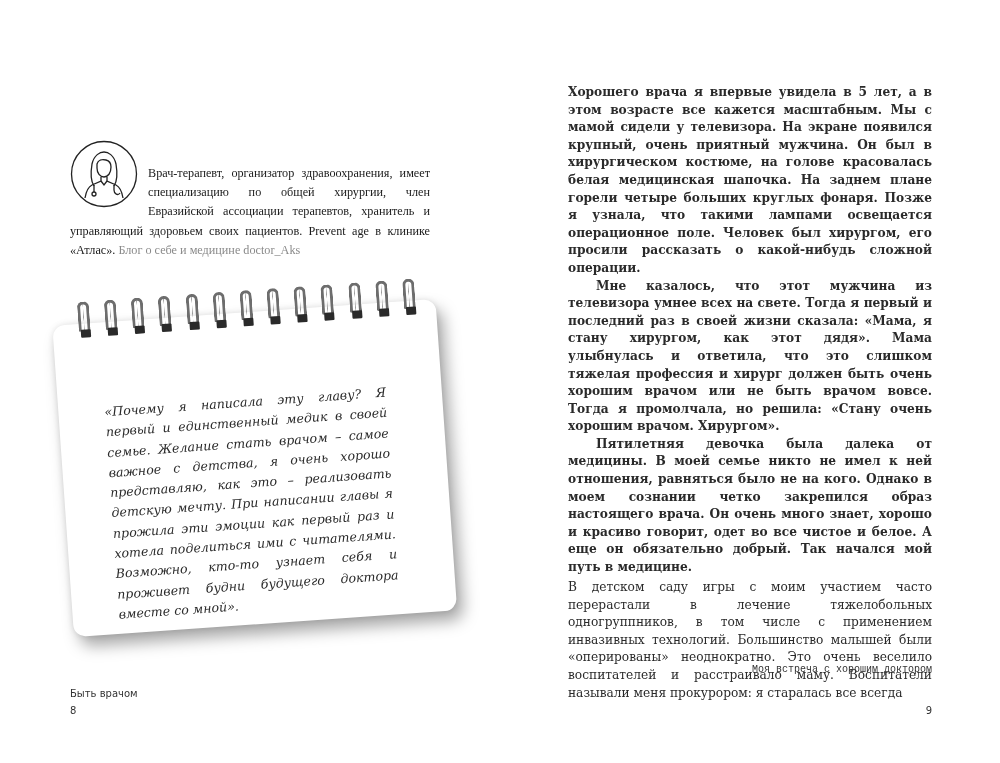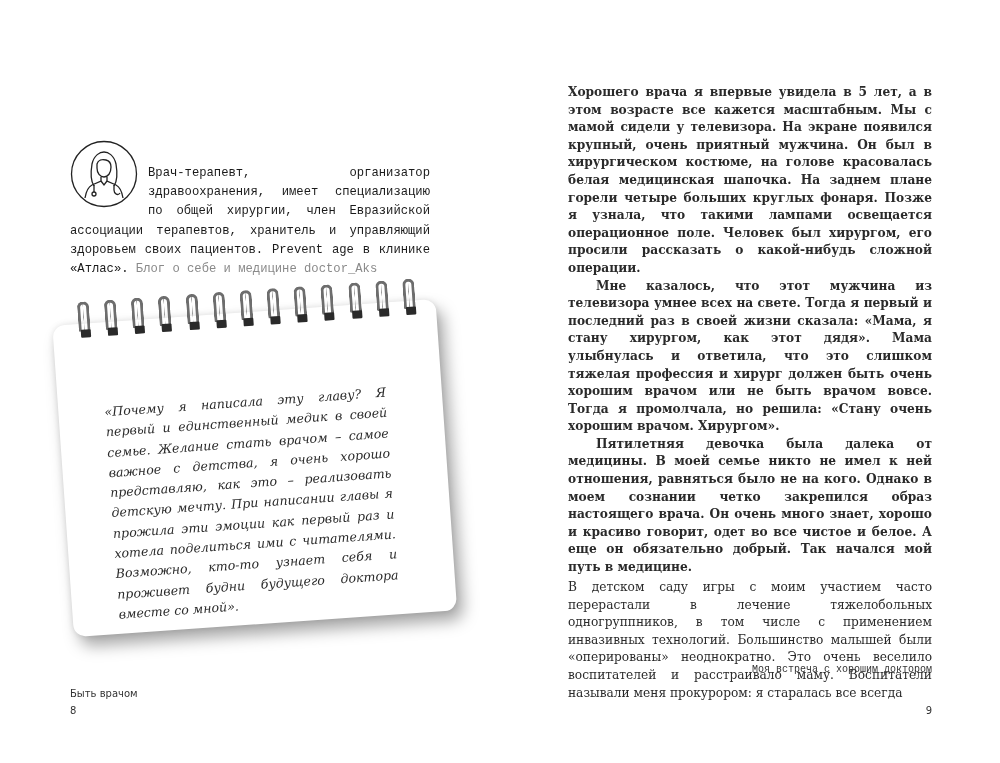--- a/index.html
+++ b/index.html
@@ -14,21 +14,21 @@
   .author-name {
     position: absolute; left: 70px; top: 66px;
     font-family: "DejaVu Sans", sans-serif; font-size: 22px; font-weight: 400;
     color: #1a1a1a; letter-spacing: 0.2px;
   }
   .avatar {
     position: absolute; left: 70px; top: 140px; width: 68px; height: 68px;
   }
   .bio {
     position: absolute; left: 70px; top: 164px; width: 360px;
-    font-family: Liberation Mono, monospace; font-size: 12.2px; line-height: 19.2px;
+    font-family: Liberation Serif, serif; font-size: 12.2px; line-height: 19.2px;
     color: #1a1a1a; text-align: justify;
   }
   .bio .float-space { float: left; width: 78px; height: 57px; }
   .bio .muted { color: #8a8a8a; }
 
   .notebook-wrap {
     position: absolute; left: 62px; top: 290px; width: 384px; height: 335px;
     transform: rotate(-4deg); transform-origin: 50% 50%;
   }
   .notebook-card {

